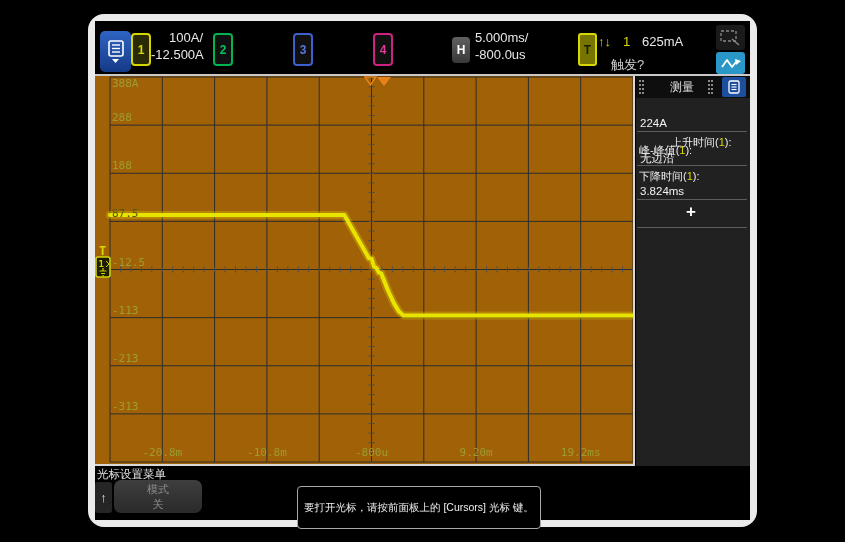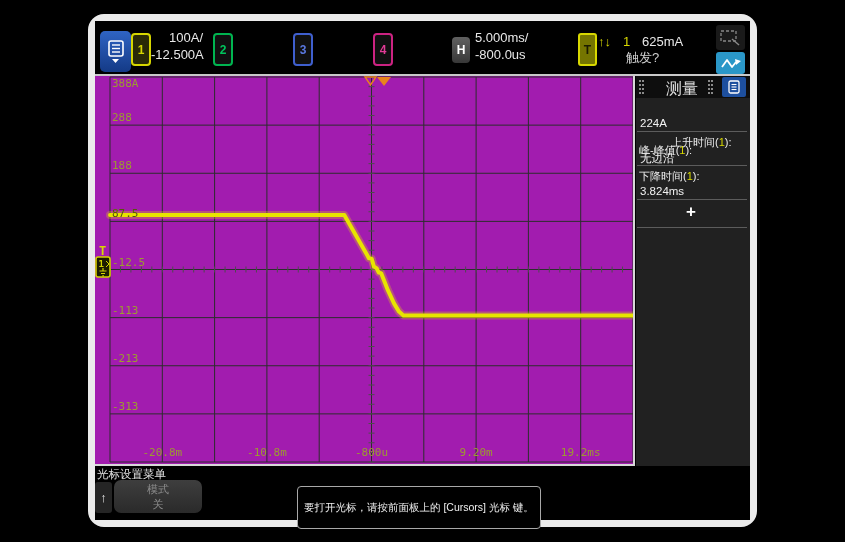--- a/index.html
+++ b/index.html
@@ -20,31 +20,31 @@
   .readout{position:absolute;color:#e8e8e8;font-size:13px;line-height:15px;}
   .h-btn{position:absolute;left:357px;top:16px;width:18px;height:26px;border-radius:4px;color:#fff;
          background:linear-gradient(#606060,#383838);display:flex;align-items:center;justify-content:center;
          font-size:12px;font-weight:bold;}
   .t-btn{position:absolute;left:483px;top:12px;width:15px;height:29px;border-radius:3px;color:#1c1c00;
          background:#757500;border:2px solid #d8d800;display:flex;align-items:center;justify-content:center;
          font-size:12px;font-weight:bold;}
   .yel{color:#d8d800;}
   .tr-btn{position:absolute;border-radius:3px;display:flex;align-items:center;justify-content:center;}
   
-  .plot{position:absolute;left:95px;top:76px;width:540px;height:390px;background:#a21caf;}
+  .plot{position:absolute;left:95px;top:76px;width:540px;height:390px;background:#a16207;}
   .sep-top{position:absolute;left:95px;top:74px;width:655px;height:2px;background:#c9c9c9;}
   .plot-rborder{position:absolute;left:633px;top:76px;width:2px;height:390px;background:#d8d8d8;}
   .plot-bborder{position:absolute;left:95px;top:464px;width:540px;height:2px;background:#d8d8d8;}
   .trig-level{position:absolute;left:4px;top:168px;color:#d8d800;font-weight:bold;font-size:12px;
               font-family:"DejaVu Sans Mono",monospace;}
   .axis-label{font-family:"DejaVu Sans Mono",monospace;}
   
   .sidebar{position:absolute;left:636px;top:76px;width:114px;height:390px;background:#212121;}
   .sb-header{position:absolute;left:0;top:0;width:114px;height:22px;background:#0e0e0e;}
-  .sb-title{position:absolute;left:0;top:3px;width:92px;text-align:center;color:#e0e0e0;font-size:16px;}
+  .sb-title{position:absolute;left:0;top:3px;width:92px;text-align:center;color:#e0e0e0;font-size:12px;}
   .grip{position:absolute;top:4px;width:1px;height:14px;border-left:2px dotted #8a8a8a;border-right:2px dotted #8a8a8a;}
   .sb-menu-btn{position:absolute;left:86px;top:1px;width:24px;height:20px;background:#1d4f9e;border-radius:2px;
                display:flex;align-items:center;justify-content:center;}
   .m-label{position:absolute;left:3px;width:108px;color:#ececec;font-size:11px;}
   .m-value{position:absolute;right:6px;width:104px;text-align:left;color:#f2f2f2;font-size:11.5px;}
   .m-sep{position:absolute;left:1px;width:110px;height:1px;background:#5c5c5c;}
   .plus-btn{position:absolute;left:0;top:126px;width:110px;text-align:center;color:#fff;
             font-size:17px;font-weight:bold;}
   
   .footer{position:absolute;left:95px;top:466px;width:655px;height:54px;background:#000;}
@@ -83,21 +83,21 @@
     <div class="ch-btn ch4">4</div>
 
     <div class="h-btn">H</div>
     <div class="readout" style="left:380px;top:9px;">5.000ms/</div>
     <div class="readout" style="left:380px;top:26px;">-800.0us</div>
 
     <div class="t-btn">T</div>
     <div class="readout yel" style="left:503px;top:13px;font-weight:bold;">↑↓</div>
     <div class="readout yel" style="left:528px;top:13px;">1</div>
     <div class="readout" style="left:547px;top:13px;">625mA</div>
-    <div class="readout" style="left:516px;top:29px;color:#cfcfcf;margin-left:15px;">触发?</div>
+    <div class="readout" style="left:516px;top:36px;color:#cfcfcf;">触发?</div>
 
     <div class="tr-btn" style="left:621px;top:4px;width:29px;height:25px;background:#1a1a1a;">
       <svg width="21" height="16">
         <rect x="1" y="1" width="15" height="10" fill="none" stroke="#888" stroke-width="1.3" stroke-dasharray="3 2"></rect>
         <line x1="12" y1="9" x2="19" y2="15" stroke="#888" stroke-width="1.5"></line>
       </svg>
     </div>
     <div class="tr-btn" style="left:621px;top:31px;width:29px;height:22px;background:#2a97c8;">
       <svg width="22" height="14">
         <polyline points="2,11 7,4 12,11 16,6" stroke="#fff" fill="none" stroke-width="1.8" stroke-linejoin="round"></polyline>

